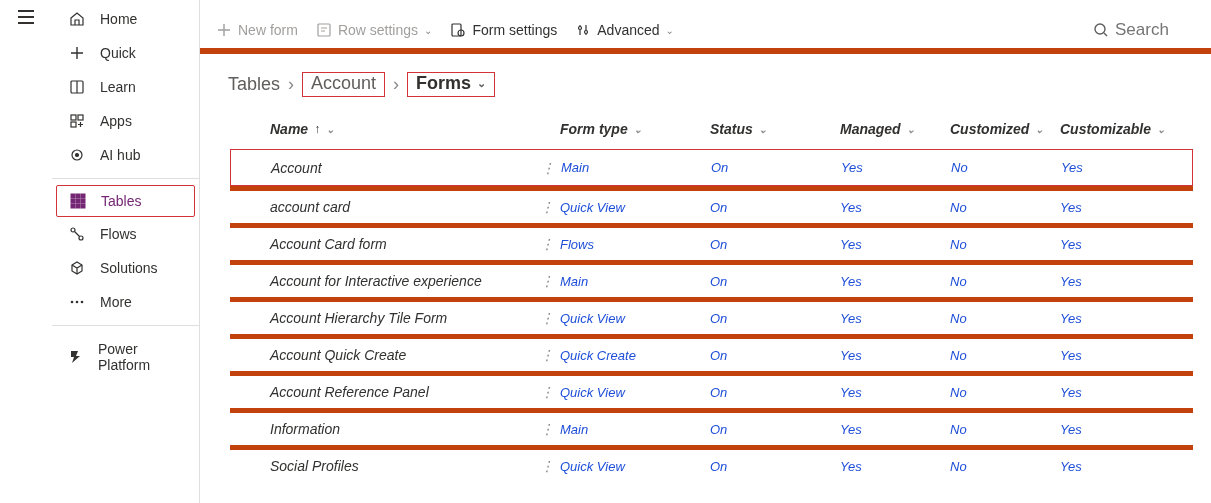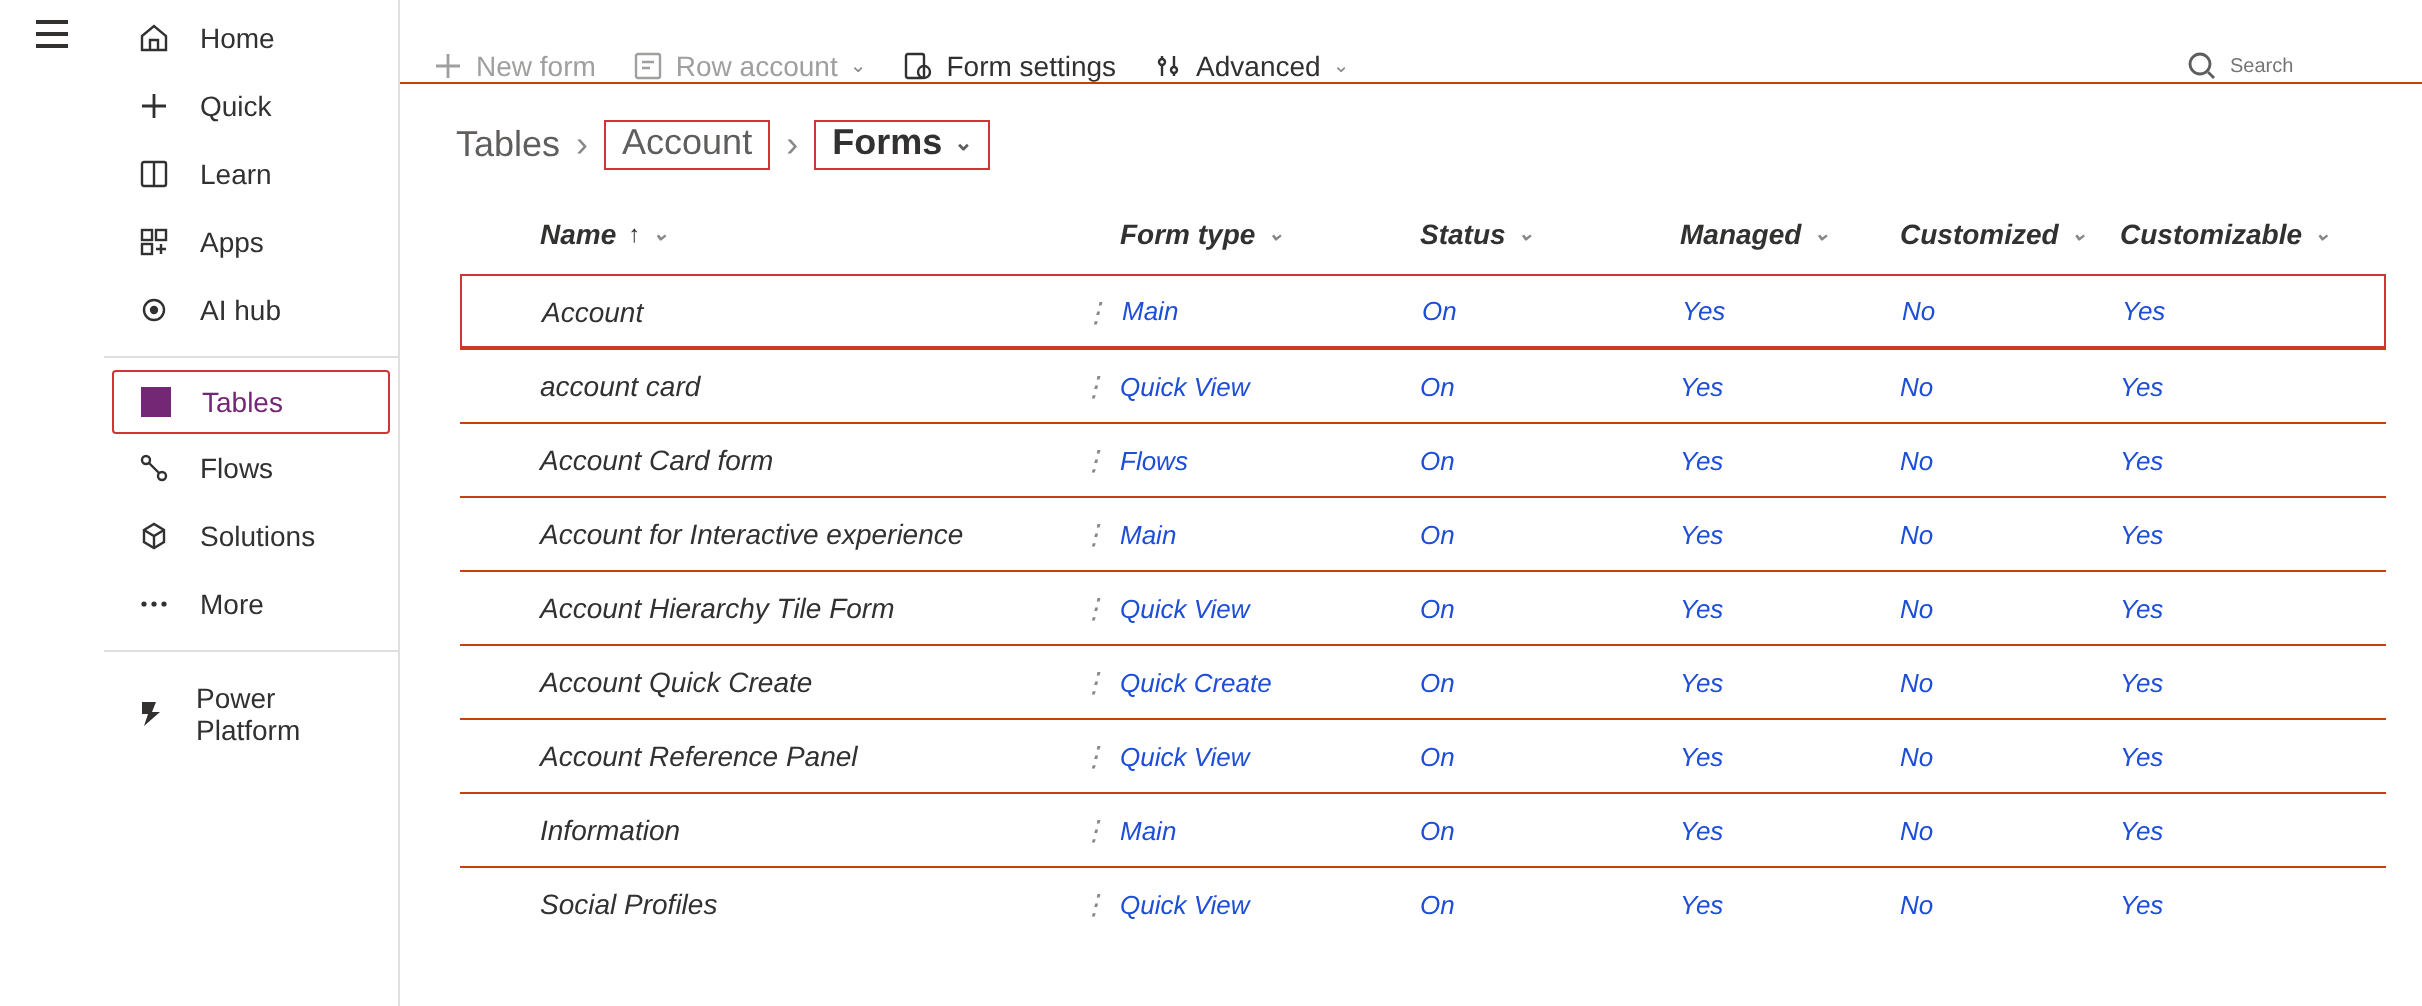--- a/index.html
+++ b/index.html
@@ -12,43 +12,43 @@
   .hamburger span { height:1.6px; background:#323130; }
   .sidebar-items { display:flex; flex-direction:column; padding-top:2px; }
   .sidebar-item { display:flex; align-items:center; gap:14px; padding: 9px 16px; cursor:pointer; color:#323130; }
   .sidebar-item.active { color:#742774; }
   .sidebar-item.active .icon svg { stroke:#742774; fill:#742774; }
   .sidebar-item .icon { width:18px; display:flex; justify-content:center; }
   .sidebar-divider { border-top:1px solid #e1dfdd; margin:6px 0; }
   .sidebar-item.highlight { border:1.5px solid #d13438; border-radius:2px; margin:0 4px; padding:7px 12px; }
   
   .main { flex:1; display:flex; flex-direction:column; }
-  .topbar { height:42px; border-bottom:1px solid #c2410c; display:flex; align-items:flex-end; padding:0 16px; justify-content:space-between; }
+  .topbar { height:42px; border-bottom:6px solid #c2410c; display:flex; align-items:center; padding:0 16px; justify-content:space-between;margin-top:12px; }
   .topbar-left { display:flex; align-items:center; gap:18px; }
   .tb-btn { display:flex; align-items:center; gap:6px; cursor:pointer; color:#323130; font-size:14px; }
   .tb-btn.disabled { color:#a19f9d; cursor:default; }
   .tb-btn .chev { font-size:10px; color:#888; }
   .tb-btn .icon { width:16px; height:16px; display:flex; align-items:center; justify-content:center; }
   .search-wrap { display:flex; align-items:center; gap:6px; color:#605e5c; }
-  .search-wrap input { border:none; outline:none; font-size:10px; width:80px; color:#605e5c; }
+  .search-wrap input { border:none; outline:none; font-size:17px; width:80px; color:#605e5c; }
   
   .breadcrumb { padding:18px 28px 6px; display:flex; align-items:center; gap:8px; font-size:18px; }
   .breadcrumb .crumb { color:#605e5c; }
   .breadcrumb .sep { color:#8a8886; }
   .breadcrumb .boxed { border:1.5px solid #d13438; padding:0 8px 2px; }
   .breadcrumb .current { font-weight:600; color:#323130; display:flex; align-items:center; gap:6px;}
   .breadcrumb .chev { font-size:11px; color:#605e5c; }
   
   .table-wrap { padding: 6px 18px 0 30px; font-style: italic; }
   .thead, .trow { display:grid; grid-template-columns: 40px 270px 20px 150px 130px 110px 110px 100px; align-items:center; }
   .thead { height:40px; font-weight:600; color:#323130; font-size:14px; }
   .thead .col { display:flex; align-items:center; gap:6px; }
   .thead .chev { font-size:10px; color:#8a8886; }
   .sort-arrow { font-size:12px; color:#323130; }
-  .trow { height:37px; border-top:1px solid #c2410c; font-size:14px; }
+  .trow { height:37px; border-top:5px solid #c2410c; font-size:14px; }
   .trow .name { color:#323130; }
   .trow .dim { color:#1d4ed8; font-size:13px; }
   .more-dots { color:#8a8886; cursor:pointer; }
   .trow.highlight { border:1.5px solid #d13438; border-top:1.5px solid #d13438; }
   svg { display:block; }
 </style>
 </head>
 <body>
 
 <div class="app">
@@ -177,21 +177,21 @@
             </span>
           <span>New form</span>
         </div>
         <div class="tb-btn disabled">
           <span class="icon">
               <svg width="14" height="14" viewBox="0 0 14 14" fill="none" stroke="#a19f9d" stroke-width="1.2">
                 <rect x="1" y="1" width="12" height="12" rx="1"></rect>
                 <path d="M4 5h6M4 8h4"></path>
               </svg>
             </span>
-          <span>Row account</span>
+          <span>Row settings</span>
           <span class="chev">⌄</span>
         </div>
         <div class="tb-btn">
           <span class="icon">
               <svg width="14" height="14" viewBox="0 0 14 14" fill="none" stroke="#323130" stroke-width="1.2">
                 <rect x="1" y="1" width="9" height="12" rx="1"></rect>
                 <circle cx="10" cy="10" r="3"></circle>
               </svg>
             </span>
           <span>Form settings</span>

